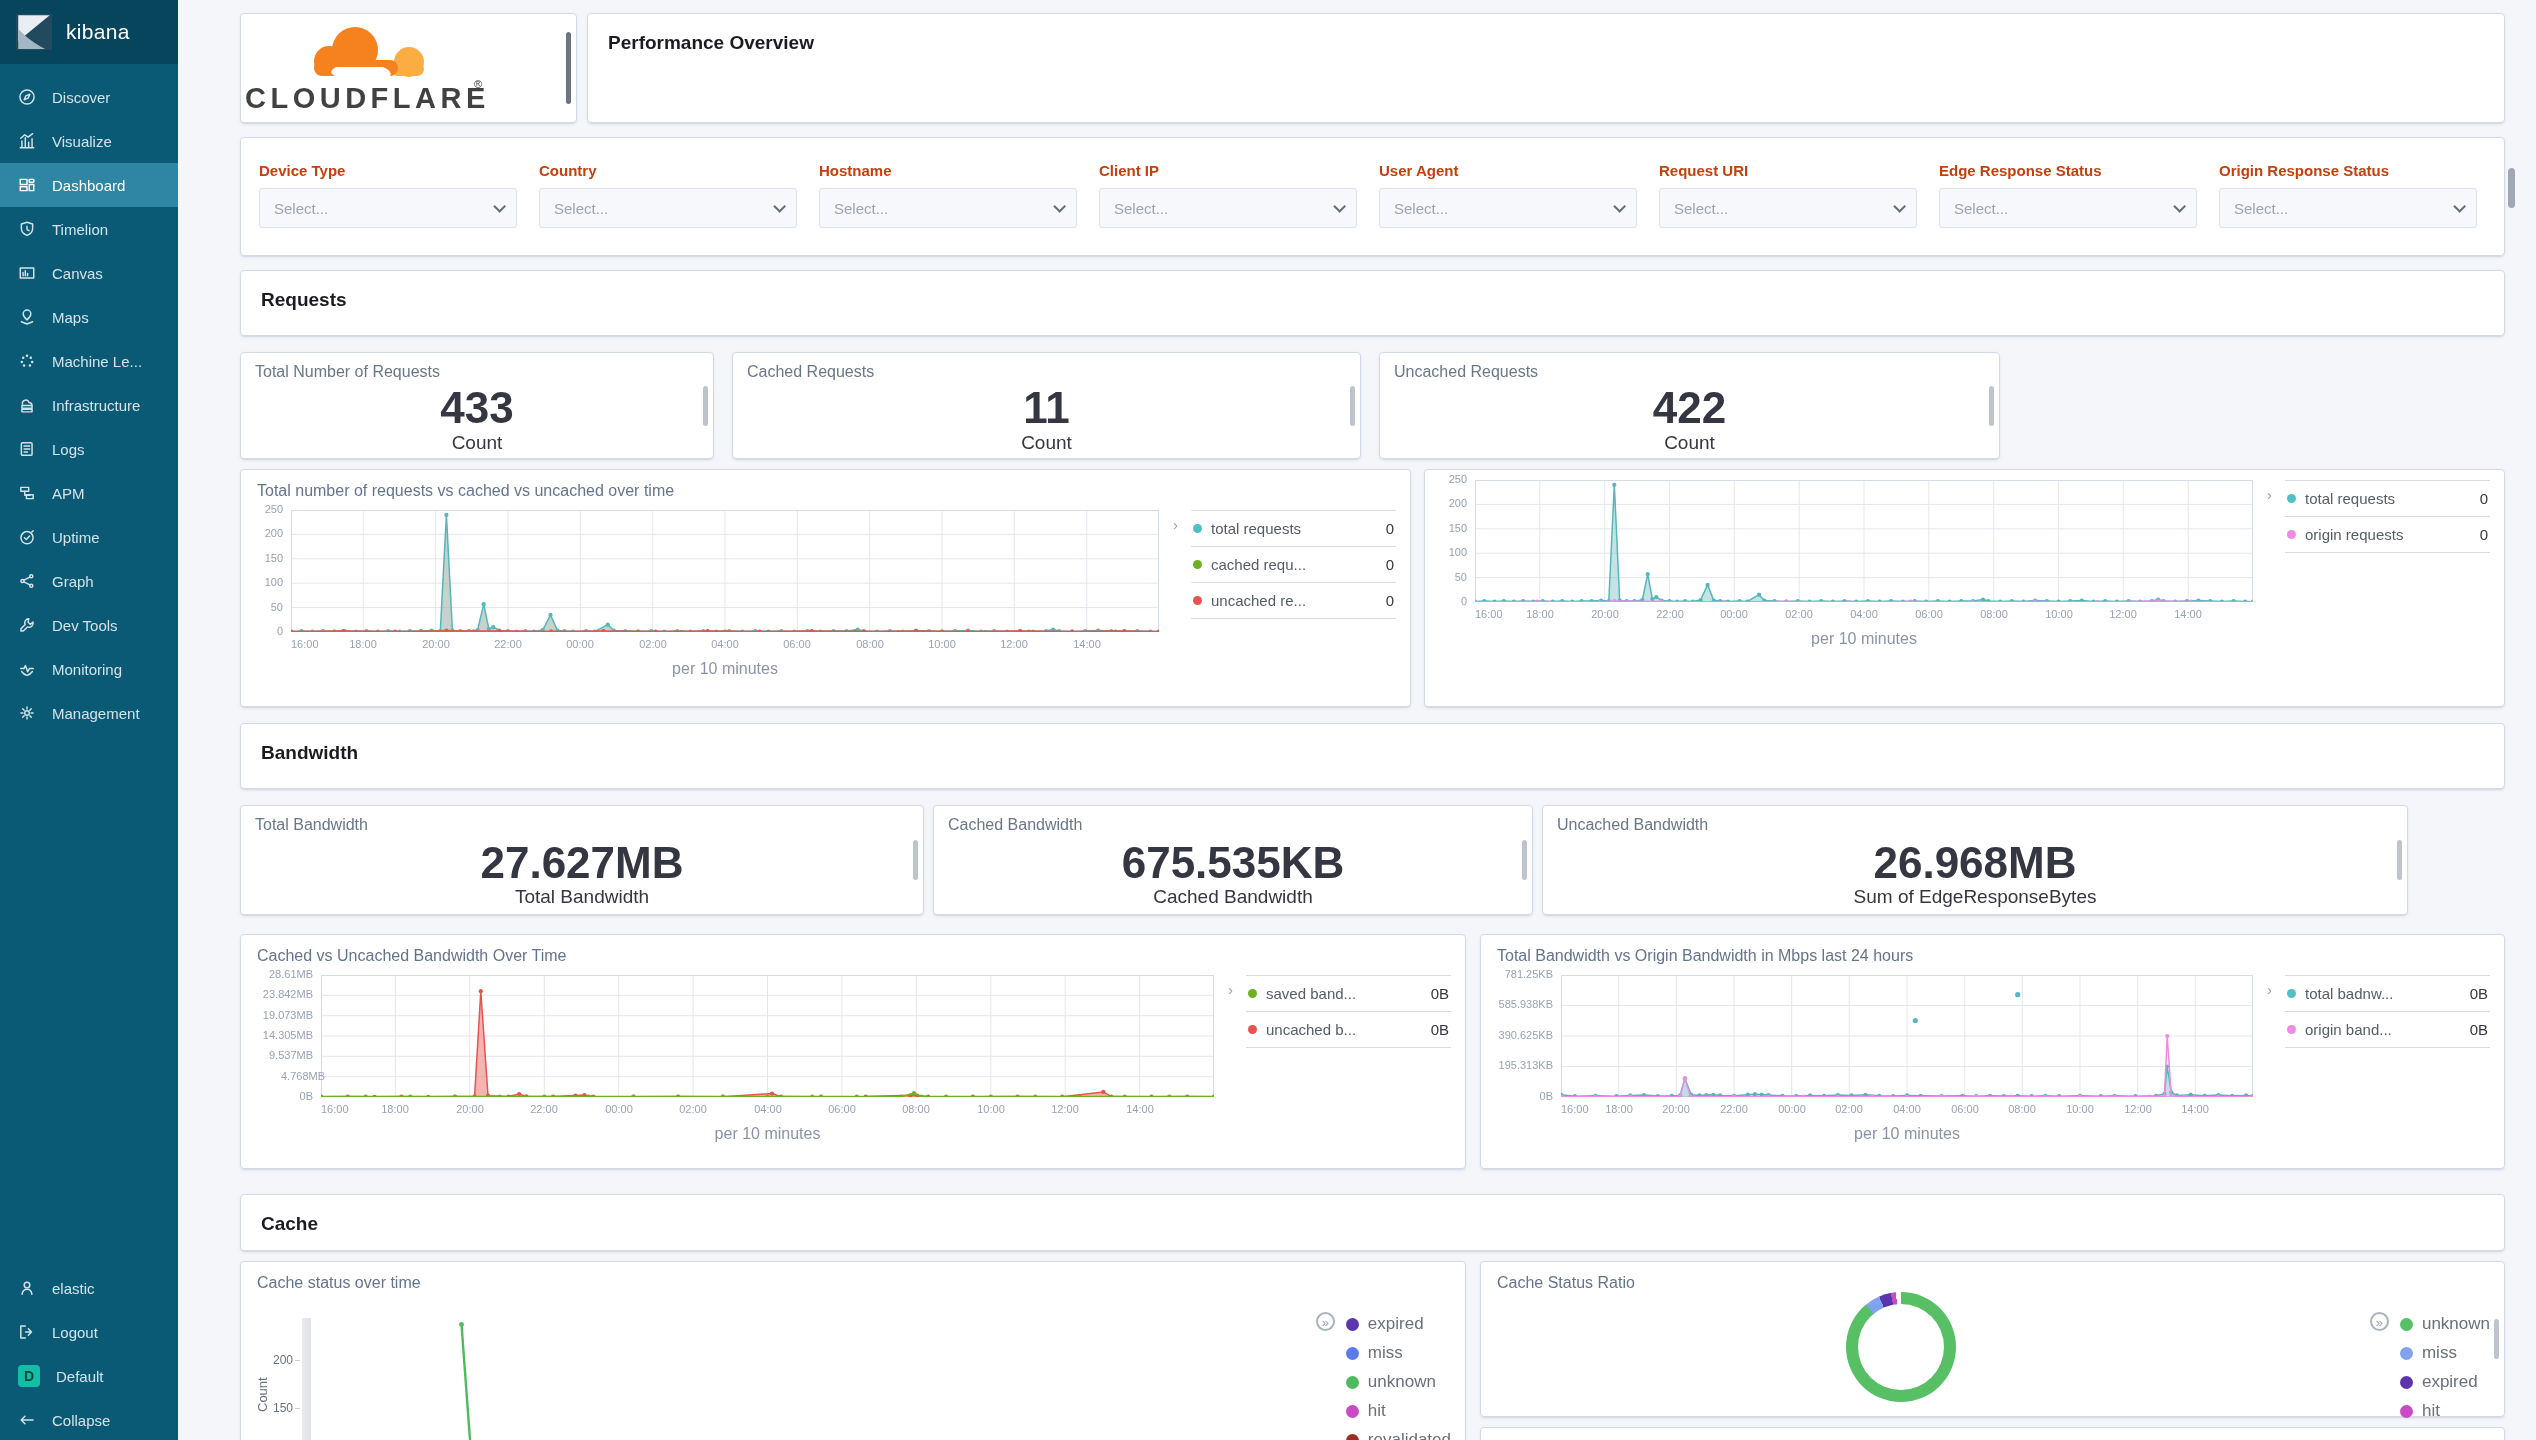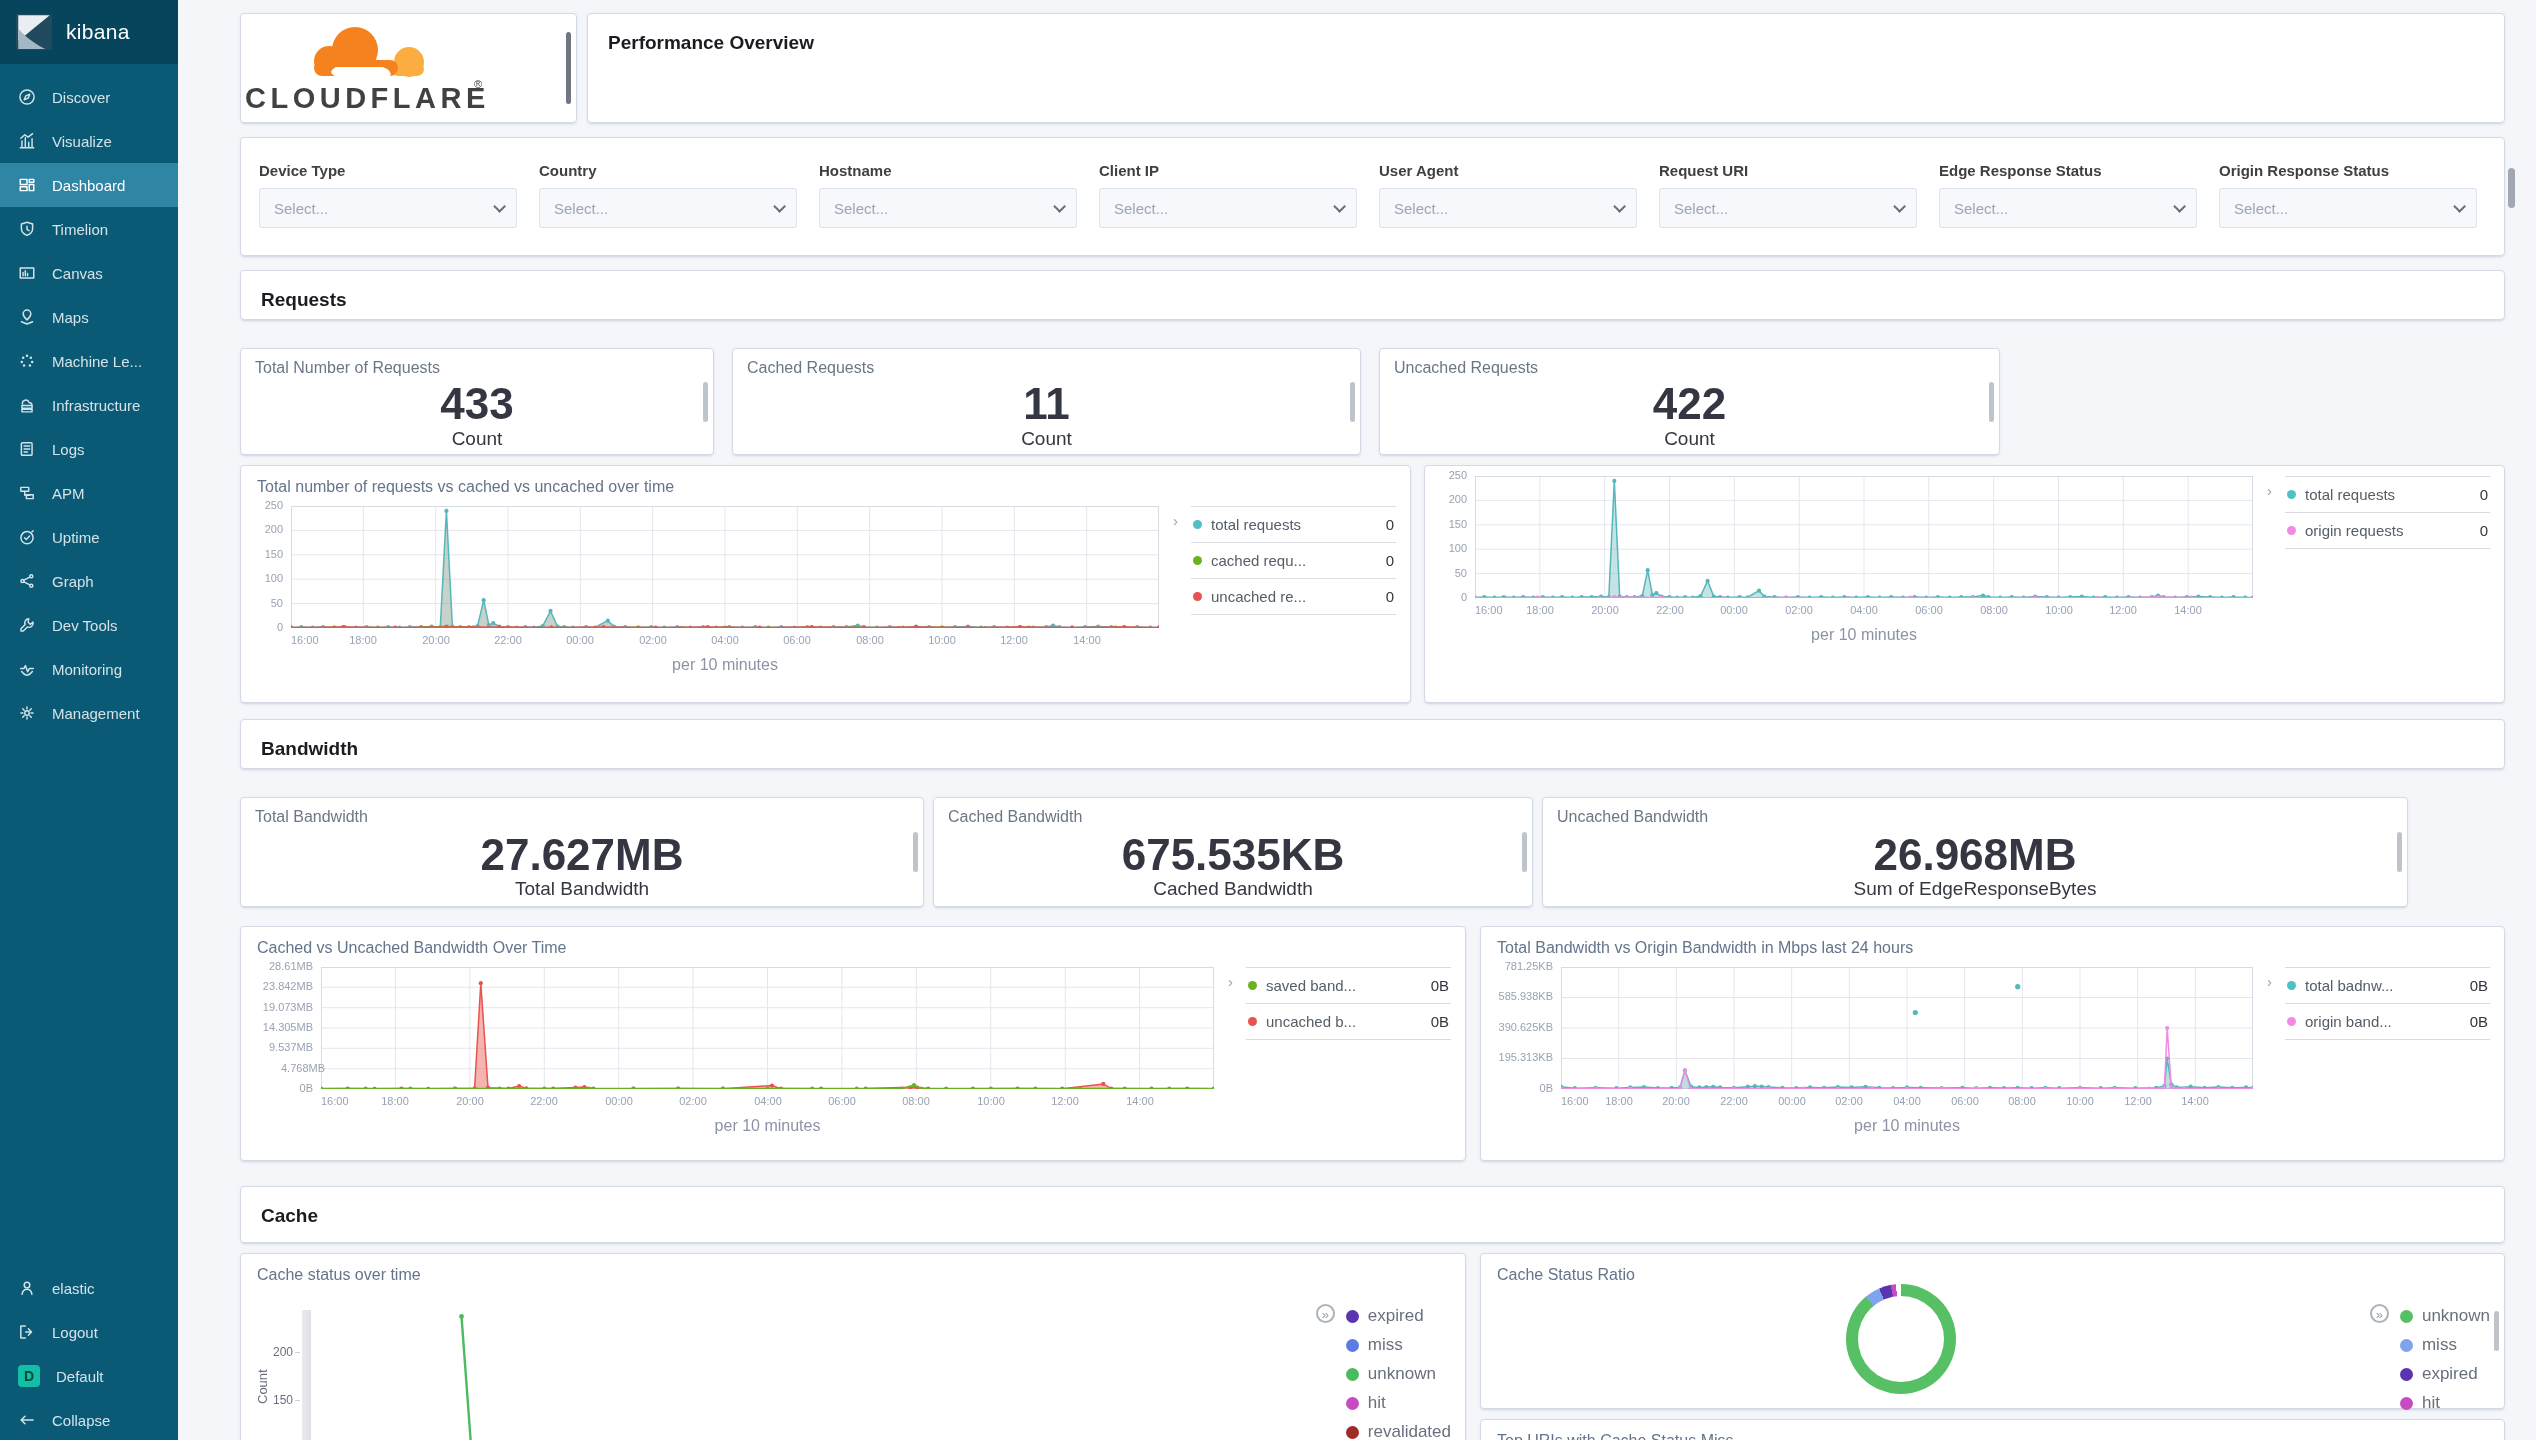--- a/index.html
+++ b/index.html
@@ -31,27 +31,27 @@
   .row-top { height:110px; gap:10px; margin-bottom:14px; }
   .logo-panel { width:337px; display:flex; align-items:center; justify-content:flex-start; }
   .logo-panel .drag-v { background:#6f7682; opacity:1; height:72px; }
   .title-panel { flex:1; }
   .title-panel .ptitle { font-size:19px; font-weight:700; color:#1a1c21; padding:18px 20px; }
   
   .filters-panel { height:119px; margin-bottom:14px; padding:12px 18px; }
   .filters-label { font-size:15px; color:#69707d; }
   .filter-row { display:flex; gap:22px; margin-top:12px; }
   .filter { width:258px; }
-  .filter-lbl { font-size:15px; font-weight:700; color:#404040; margin-bottom:9px; }
+  .filter-lbl { font-size:15px; font-weight:700; color:#c2410c; margin-bottom:9px; }
   .select { height:40px; background:#f6f8fb; border:1px solid #dde3ec; border-radius:3px;
     display:flex; align-items:center; padding:0 14px; color:#9aa5b6; font-size:15px; cursor:pointer; }
   .select .chev { margin-left:auto; width:9px; height:9px; border-right:2px solid #69707d;
     border-bottom:2px solid #69707d; transform:rotate(45deg) translateY(-3px); }
   
-  .sec-panel { height:50px; margin-bottom:28px; }
+  .sec-panel { height:66px; margin-bottom:16px; }
   .sec-panel.cache { height:57px; margin-bottom:10px; }
   
   .metrics-row { gap:18px; margin-bottom:10px; }
   .metric { height:107px; display:flex; flex-direction:column; }
   .metric-title { font-size:16px; color:#6b7787; padding:10px 14px 0 14px; }
   .metric-mid { flex:1; display:flex; flex-direction:column; align-items:center; justify-content:center; }
   .metric-num { font-size:44px; font-weight:700; color:#343741; line-height:1.05; }
   .metric-unit { font-size:19px; color:#343741; }
   .req-metrics .metric:nth-child(1){width:474px} .req-metrics .metric:nth-child(2){width:629px}
   .req-metrics .metric:nth-child(3){width:621px}

